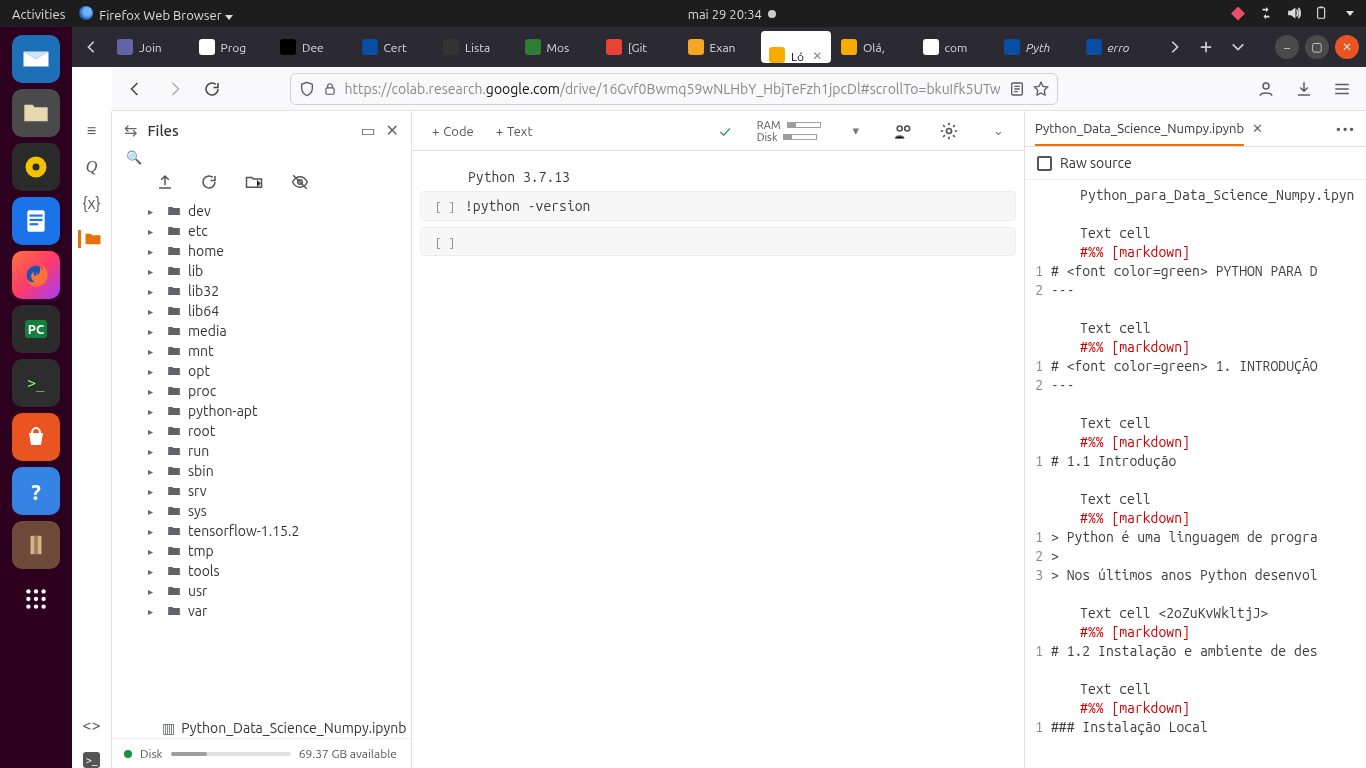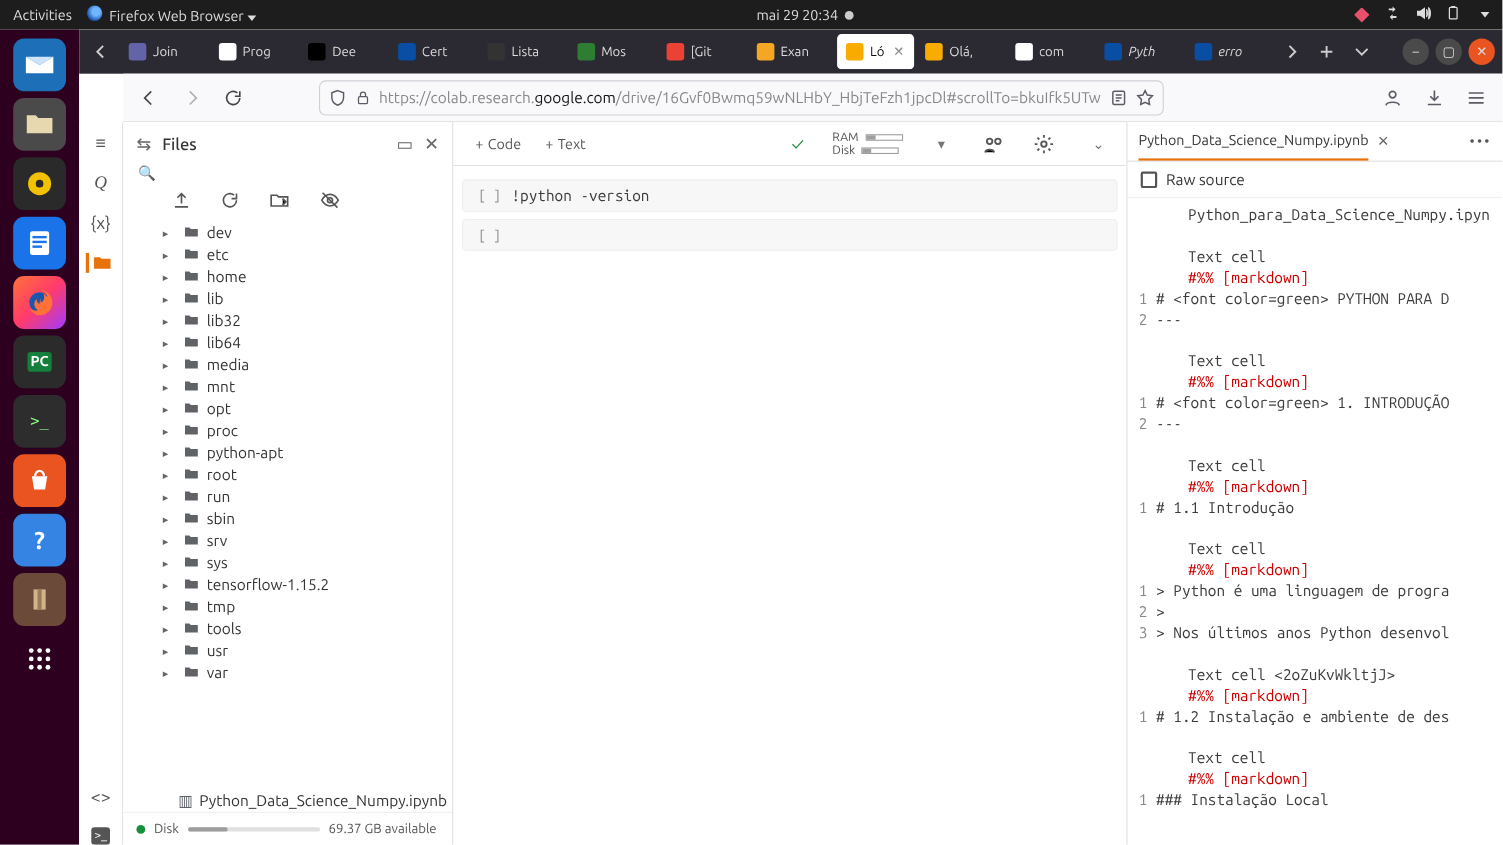--- a/index.html
+++ b/index.html
@@ -233,21 +233,21 @@
           <span style="overflow: hidden;">Mos</span>
         </div>
         <div class="tab" style="flex: 1 1 0px; max-width: 80px;">
           <span class="fav" style="background: rgb(234, 67, 53);"></span>
           <span style="overflow: hidden;">[Git</span>
         </div>
         <div class="tab" style="flex: 1 1 0px; max-width: 80px; text-align: center;">
           <span class="fav" style="background: rgb(245, 166, 35);"></span>
           <span style="overflow: hidden;">Exan</span>
         </div>
-        <div class="tab active" style="flex: 0 0 70px; max-width: 80px;">
+        <div class="tab active" style="flex: 0 0 70px; max-width: 80px; align-items: flex-end;">
           <span class="fav" style="background: rgb(249, 171, 0);"></span>
           <span style="overflow: hidden;">Ló</span>
           <span class="close">✕</span>
         </div>
         <div class="tab" style="flex: 1 1 0px; max-width: 80px;">
           <span class="fav" style="background: rgb(249, 171, 0);"></span>
           <span style="overflow: hidden;">Olá,</span>
         </div>
         <div class="tab" style="flex: 1 1 0px; max-width: 80px;">
           <span class="fav" style="background: rgb(255, 255, 255);"></span>
@@ -619,20 +619,23 @@
         <div class="share-ic">
             <svg width="20" height="20" viewBox="0 0 24 24">
               <circle cx="12" cy="12" r="3" fill="none" stroke="#555" stroke-width="2"></circle>
               <path fill="none" stroke="#555" stroke-width="2" d="M12 2v3m0 14v3M2 12h3m14 0h3M5 5l2 2m10 10 2 2M19 5l-2 2M5 19l2-2"></path>
             </svg>
           </div>
         <span style="color:#777;margin-left:10px">⌄</span>
       </div>
       <div id="cells">
         <div class="cell">
+          <div class="output mono" style="padding-left:48px">Python 3.7.13</div>
+        </div>
+        <div class="cell">
           <div class="codecell">
             <div class="row">
               <div class="gut mono">[ ]</div>
               <div class="body mono">!python -version</div>
             </div>
           </div>
         </div>
         <div class="cell">
           <div class="codecell">
             <div class="row">

